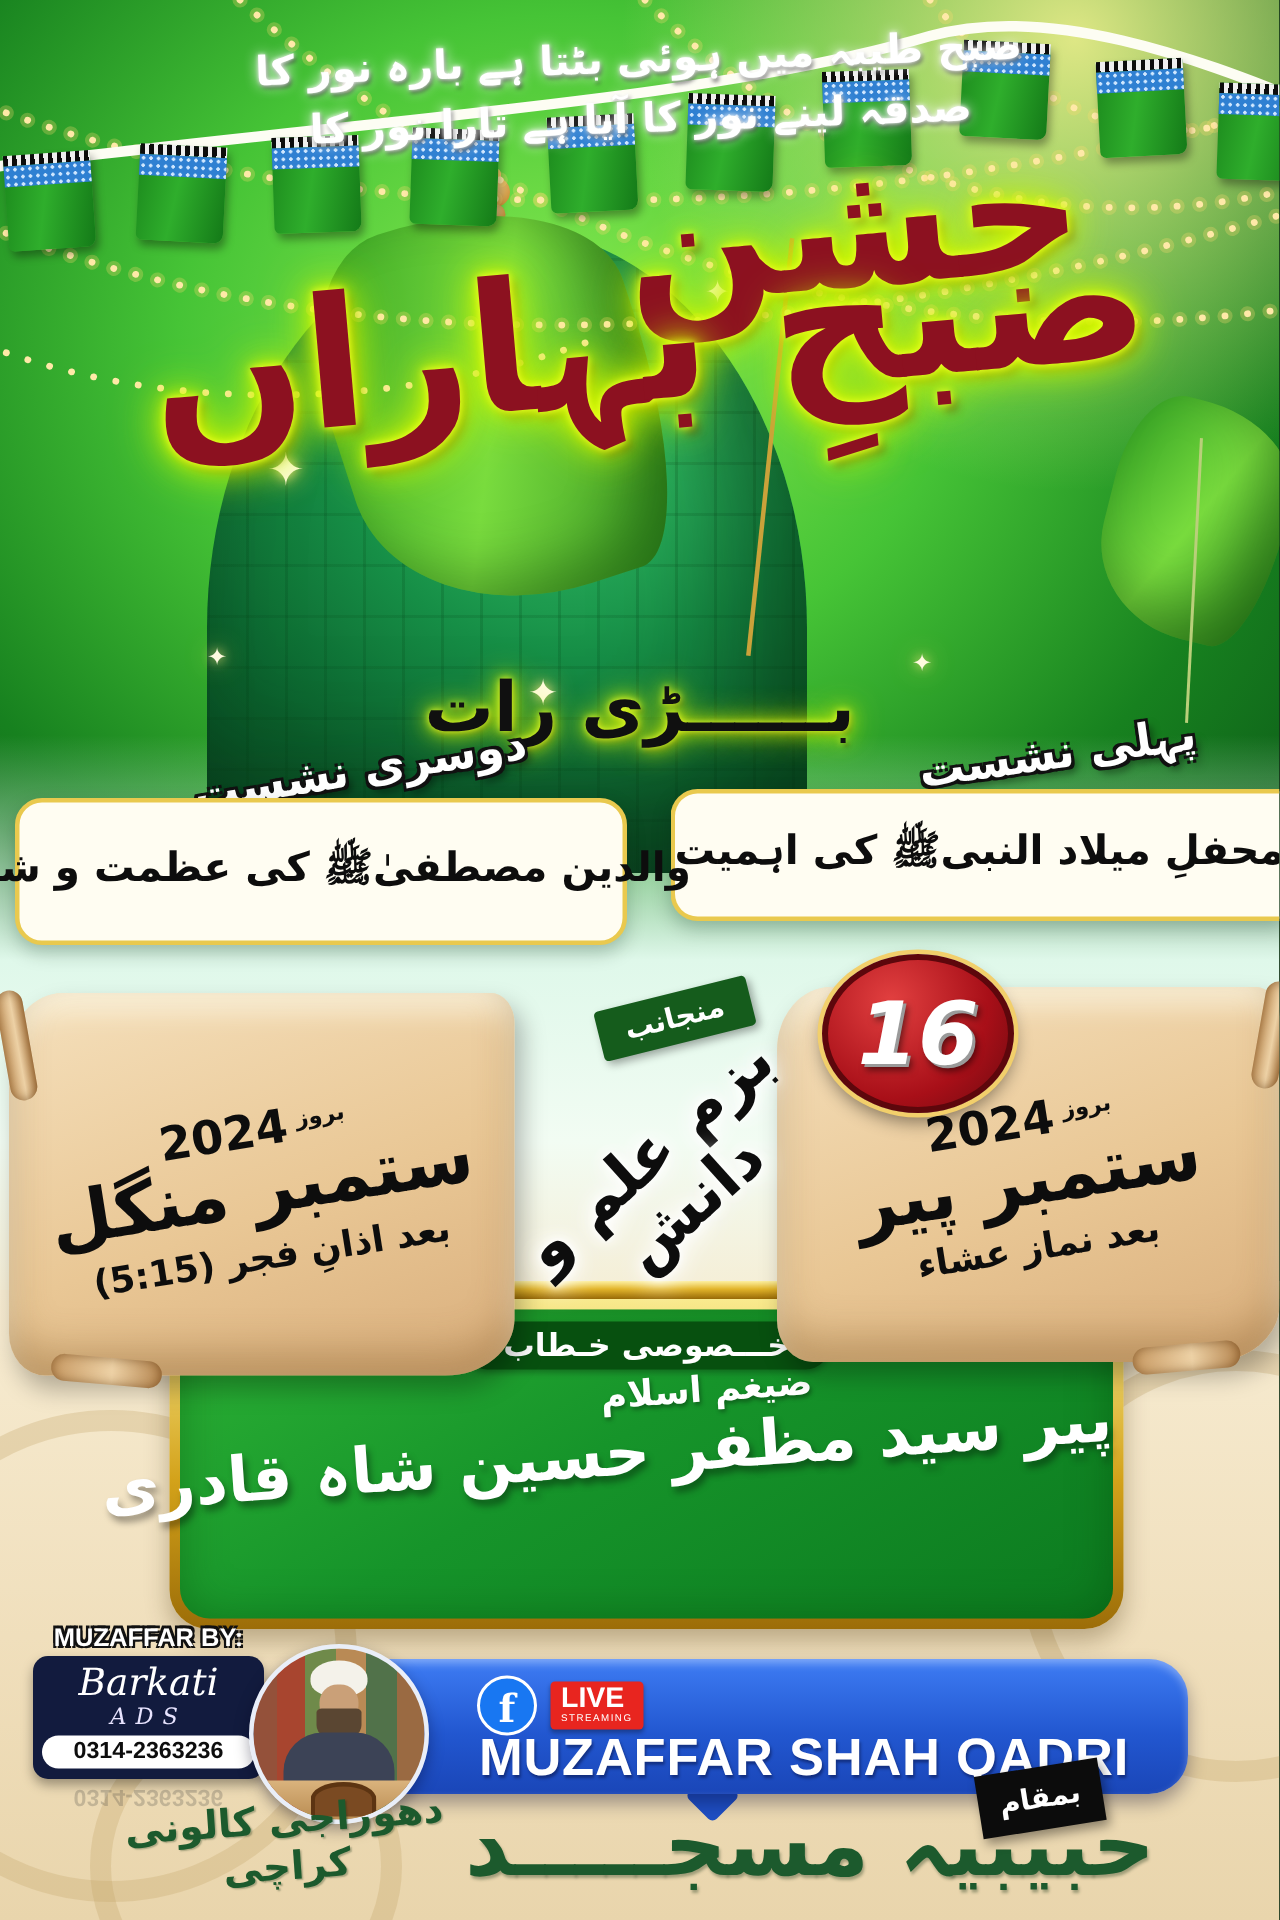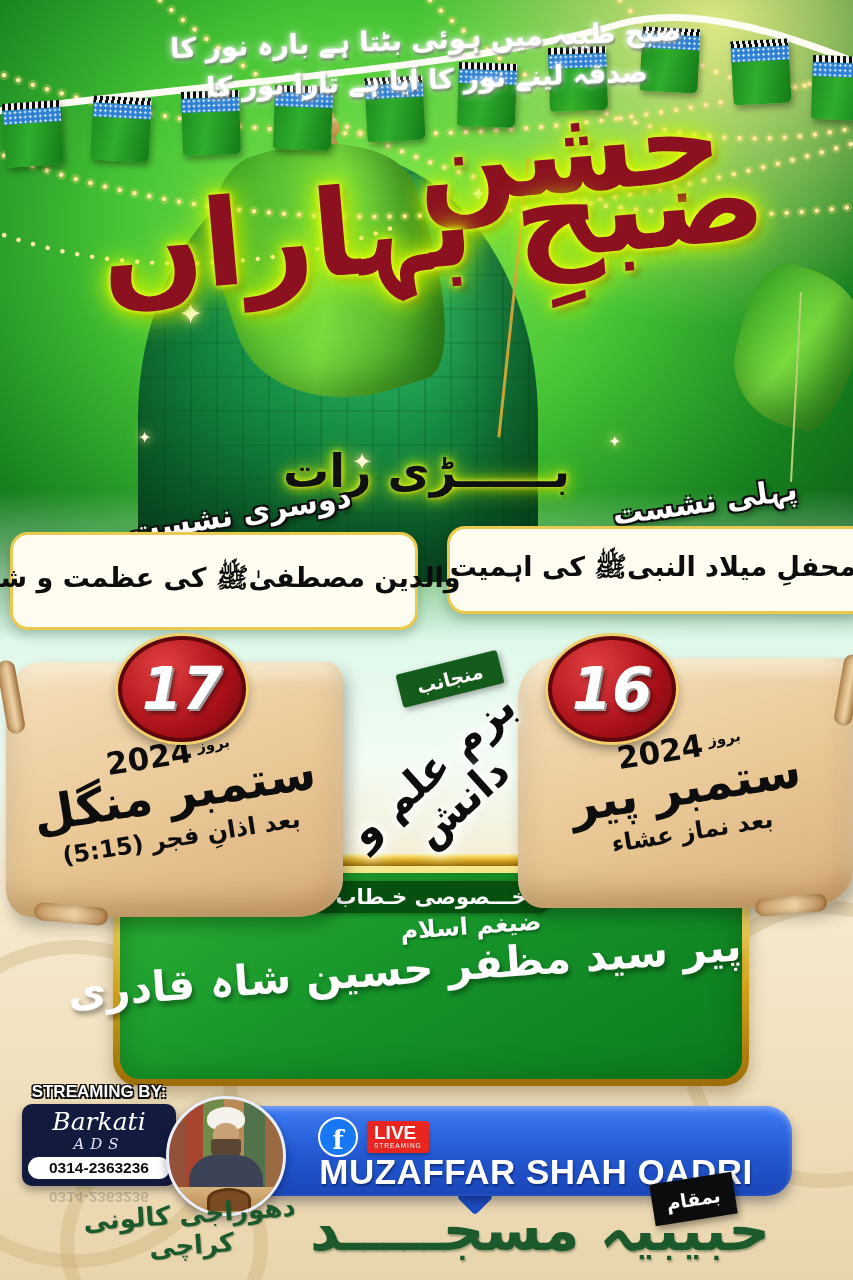--- a/index.html
+++ b/index.html
@@ -266,44 +266,41 @@
       <div><span class="bz">بروز</span><span class="yr">2024</span></div>
       <div class="md">ستمبر پیر</div>
       <div class="tm">بعد نماز عشاء</div>
     </div>
   </div>
 
   <div class="abs scroll scroll-l">
     <div class="parchment"></div>
     <div class="curl" style="left:-4px;top:-2px;width:18px;height:74px;transform:rotate(-10deg);"></div>
     <div class="curl" style="left:28px;bottom:-6px;width:74px;height:18px;transform:rotate(5deg);"></div>
-    <div class="day-badge badge-17">
-      <span>17</span>
-    </div>
     <div class="datetxt dt-l">
       <div><span class="bz">بروز</span><span class="yr">2024</span></div>
       <div class="md">ستمبر منگل</div>
       <div class="tm">بعد اذانِ فجر (5:15)</div>
     </div>
   </div>
 
   <div class="abs org-label" dir="rtl">منجانب</div>
   <div class="abs org-name" dir="rtl">بزم علم و دانش</div>
 
   <div class="abs gold-band"></div>
   <div class="abs panel">
     <div class="panel-in">
       <div class="panel-tag">خـــصوصی خـطاب</div>
       <div class="panel-hon">ضیغم اسلام</div>
       <div class="panel-name">پیر سید مظفر حسین شاہ قادری</div>
     </div>
   </div>
 
   <div class="abs designer">
-    <div class="hd">STREAMING BY:</div>
+    <div class="hd">MUZAFFAR BY:</div>
     <div class="box">
       <div class="brand">Barkati</div>
       <div class="sub">ADS</div>
       <div class="phone">0314-2363236</div>
     </div>
     <div class="refl">0314-2363236</div>
   </div>
 
   <div class="abs bar-tail"></div>
   <div class="abs livebar">

